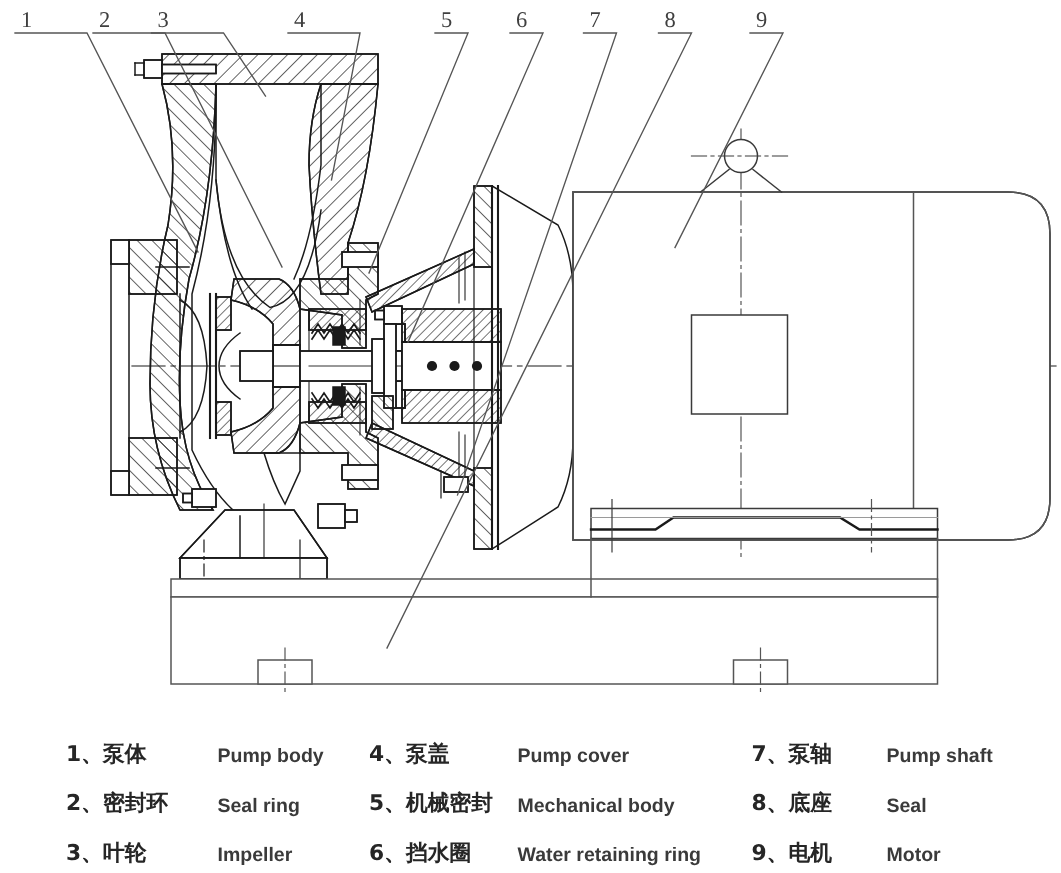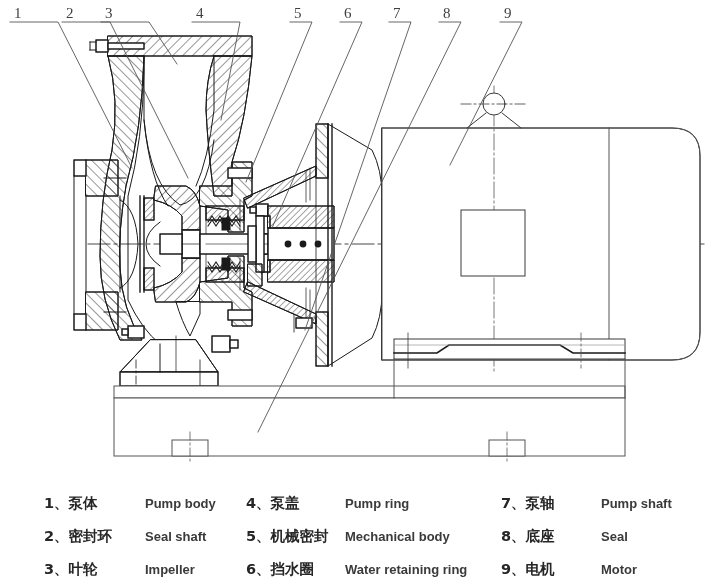--- a/index.html
+++ b/index.html
@@ -59,21 +59,21 @@
   }
   .lg-en {
     position: absolute;
     top: 0;
     font-size: 13px;
     color: #3a3a3a;
     font-family: "Liberation Sans", sans-serif;
   }
   .legend-col.c1 .lg-en { left: 101px; text-align: center; }
   .legend-col.c2 .lg-en { left: 99px; }
-  .legend-col.c3 .lg-en { left: 90px; margin-left: 10px; }
+  .legend-col.c3 .lg-en { left: 90px; }
   text.callout {
     font-family: "Liberation Serif", serif;
     font-size: 15px;
     fill: #3f3f3f;
   }
 </style>
 </head>
 <body>
 
 <div id="page">
@@ -395,32 +395,32 @@
 
   <div class="legend">
 
     <div class="legend-col c1">
       <div class="legend-row">
         <span class="lg-cn"><span>1、</span><span>泵体</span></span>
         <span class="lg-en">Pump body</span>
       </div>
       <div class="legend-row">
         <span class="lg-cn"><span>2、</span><span>密封环</span></span>
-        <span class="lg-en">Seal shaft</span>
+        <span class="lg-en">Seal ring</span>
       </div>
       <div class="legend-row">
         <span class="lg-cn"><span>3、</span><span>叶轮</span></span>
         <span class="lg-en">Impeller</span>
       </div>
     </div>
 
     <div class="legend-col c2">
       <div class="legend-row">
         <span class="lg-cn"><span>4、</span><span>泵盖</span></span>
-        <span class="lg-en">Pump  ring</span>
+        <span class="lg-en">Pump  cover</span>
       </div>
       <div class="legend-row">
         <span class="lg-cn"><span>5、</span><span>机械密封</span></span>
         <span class="lg-en">Mechanical body</span>
       </div>
       <div class="legend-row">
         <span class="lg-cn"><span>6、</span><span>挡水圈</span></span>
         <span class="lg-en">Water retaining ring</span>
       </div>
     </div>

